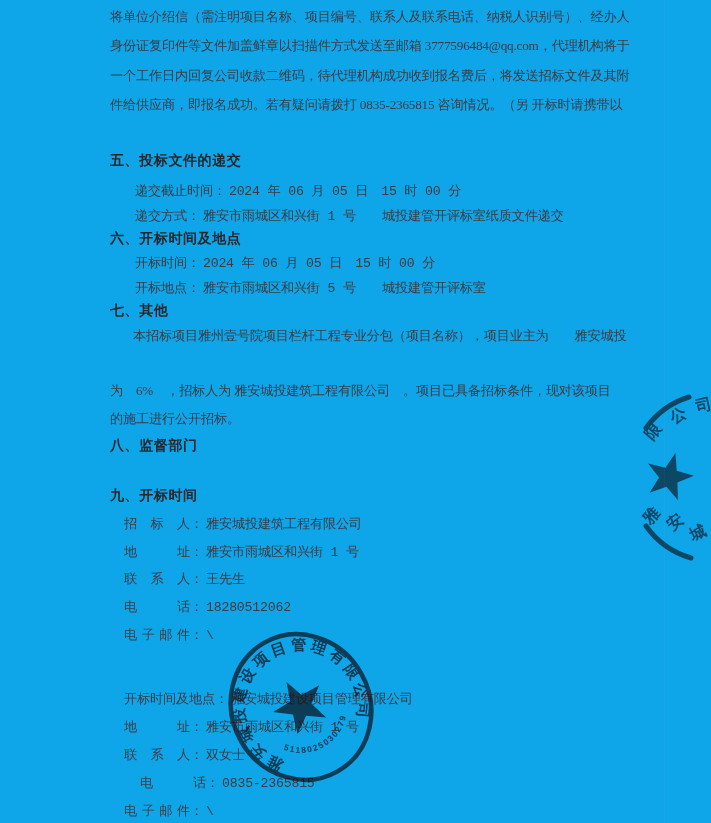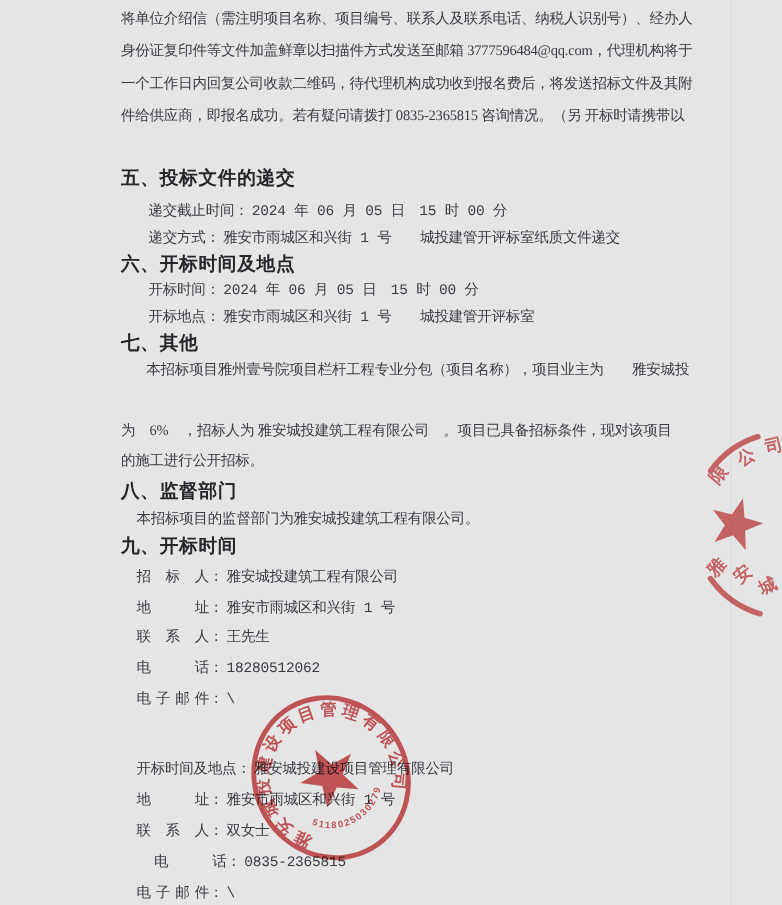--- a/index.html
+++ b/index.html
@@ -1,21 +1,21 @@
 <!DOCTYPE html>
 <html><head>
 <meta charset="utf-8">
 <style>
   html,body{margin:0;padding:0;background:#ffffff;}
   .page{
-    position:relative;width:711px;height:823px;background:#e5e5e5;overflow:hidden;
+    position:relative;width:711px;height:823px;background:#0ea5e9;overflow:hidden;
     font-family:"Liberation Serif",serif;color:#3a3c44;
   }
   .tline{position:absolute;white-space:pre;font-size:13.2px;letter-spacing:-0.2px;line-height:1.3;}
-  .heading{font-family:"Liberation Sans",sans-serif;font-weight:700;font-size:17px;
+  .heading{font-family:"Liberation Sans",sans-serif;font-weight:700;font-size:14px;
     color:#26262b;letter-spacing:0.6px;}
   .lbl{display:inline-block;width:66px;text-align:justify;text-align-last:justify;}
   .lblc{display:inline-block;}
   .colon{display:inline-block;}
   .val{display:inline-block;padding-left:3px;font-family:Liberation Mono, monospace;}
   .scanline{position:absolute;top:0;width:1px;height:823px;background:rgba(150,160,175,0.13);}
   svg.seals{position:absolute;left:0;top:0;mix-blend-mode:multiply;pointer-events:none;}
   .ring-text{font-family:"Liberation Sans",sans-serif;font-weight:700;}
   .serial-text{font-family:"Liberation Sans",sans-serif;font-weight:600;}
   .edge-char{font-family:"Liberation Sans",sans-serif;font-weight:700;font-size:16px;}
@@ -31,29 +31,28 @@
   <div class="tline" style="left:110px;top:37px">身份证复印件等文件加盖鲜章以扫描件方式发送至邮箱 3777596484@qq.com，代理机构将于</div>
   <div class="tline" style="left:110px;top:67px">一个工作日内回复公司收款二维码，待代理机构成功收到报名费后，将发送招标文件及其附</div>
   <div class="tline" style="left:110px;top:96px">件给供应商，即报名成功。若有疑问请拨打 0835-2365815 咨询情况。（另 开标时请携带以</div>
 
   <div class="tline heading" style="left:110px;top:151px">五、投标文件的递交</div>
   <div class="tline" style="left:135px;top:182px"><span class="lblc">递交截止时间</span><span class="colon">：</span><span class="val">2024 年 06 月 05 日　15 时 00 分</span></div>
   <div class="tline" style="left:135px;top:207px"><span class="lblc">递交方式</span><span class="colon">：</span><span class="val">雅安市雨城区和兴街 1 号　　城投建管开评标室纸质文件递交</span></div>
 
   <div class="tline heading" style="left:110px;top:229px">六、开标时间及地点</div>
   <div class="tline" style="left:135px;top:254px"><span class="lblc">开标时间</span><span class="colon">：</span><span class="val">2024 年 06 月 05 日　15 时 00 分</span></div>
-  <div class="tline" style="left:135px;top:279px"><span class="lblc">开标地点</span><span class="colon">：</span><span class="val">雅安市雨城区和兴街 1 号　　城投建管开评标室</span></div>
+  <div class="tline" style="left:135px;top:279px"><span class="lblc">开标地点</span><span class="colon">：</span><span class="val">雅安市雨城区和兴街 5 号　　城投建管开评标室</span></div>
 
   <div class="tline heading" style="left:110px;top:301px">七、其他</div>
   <div class="tline" style="left:133px;top:327px">本招标项目雅州壹号院项目栏杆工程专业分包（项目名称），项目业主为　　雅安城投</div>
   <div class="tline" style="left:110px;top:382px">为　6%　，招标人为 雅安城投建筑工程有限公司　。项目已具备招标条件，现对该项目</div>
   <div class="tline" style="left:110px;top:410px">的施工进行公开招标。</div>
 
   <div class="tline heading" style="left:110px;top:436px">八、监督部门</div>
-  <div class="tline" style="left:124px;top:462px">本招标项目的监督部门为雅安城投建筑工程有限公司。</div>
 
   <div class="tline heading" style="left:110px;top:486px">九、开标时间</div>
 
   <div class="tline" style="left:124px;top:515px"><span class="lbl">招标人</span><span class="colon">：</span><span class="val">雅安城投建筑工程有限公司</span></div>
   <div class="tline" style="left:124px;top:543px"><span class="lbl">地址</span><span class="colon">：</span><span class="val">雅安市雨城区和兴街 1 号</span></div>
   <div class="tline" style="left:124px;top:570px"><span class="lbl">联系人</span><span class="colon">：</span><span class="val">王先生</span></div>
   <div class="tline" style="left:124px;top:598px"><span class="lbl">电话</span><span class="colon">：</span><span class="val">18280512062</span></div>
   <div class="tline" style="left:124px;top:626px"><span class="lbl">电子邮件</span><span class="colon">：</span><span class="val">\</span></div>
 
   <div class="tline" style="left:124px;top:690px"><span class="lblc">开标时间及地点</span><span class="colon">：</span><span class="val">雅安城投建设项目管理有限公司</span></div>

